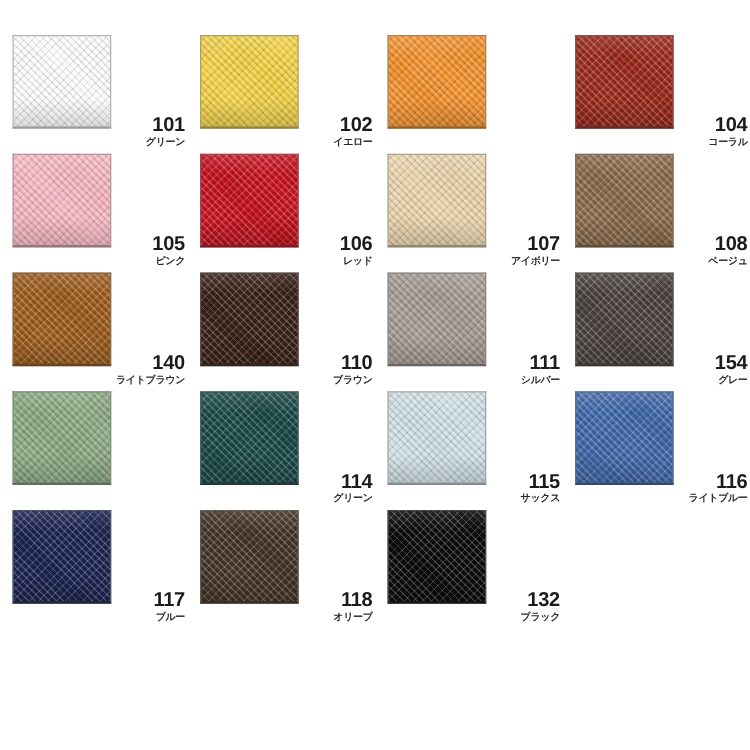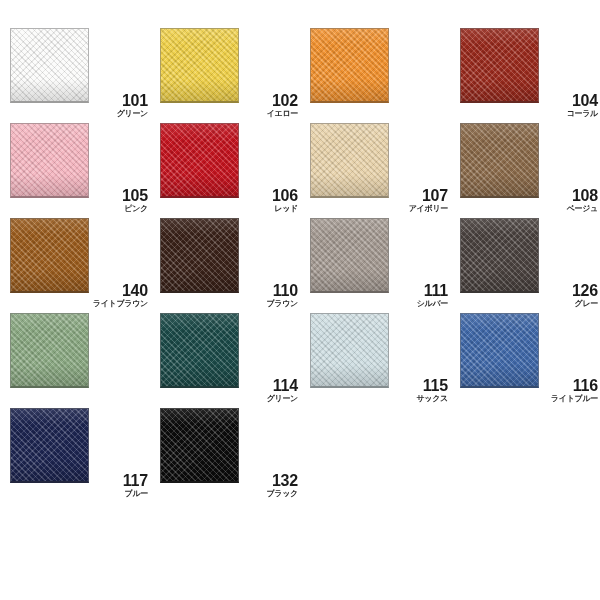--- a/index.html
+++ b/index.html
@@ -194,21 +194,21 @@
       <div class="swatch-cell">
         <div class="swatch-chip" style="background: rgb(164, 154, 146);"></div>
         <div class="swatch-caption">
           <span class="swatch-code">111</span>
           <span class="swatch-name">シルバー</span>
         </div>
       </div>
       <div class="swatch-cell">
         <div class="swatch-chip" style="background: rgb(74, 66, 63);"></div>
         <div class="swatch-caption">
-          <span class="swatch-code">126</span>
+          <span class="swatch-code">154</span>
           <span class="swatch-name">グレー</span>
         </div>
       </div>
     </div>
     <div class="swatch-row">
       <div class="swatch-cell">
         <div class="swatch-chip" style="background: rgb(138, 168, 130);"></div>
       </div>
       <div class="swatch-cell">
         <div class="swatch-chip" style="background: rgb(27, 74, 72);"></div>
@@ -234,20 +234,27 @@
     </div>
     <div class="swatch-row">
       <div class="swatch-cell">
         <div class="swatch-chip" style="background: rgb(29, 37, 81);"></div>
         <div class="swatch-caption">
           <span class="swatch-code">117</span>
           <span class="swatch-name">ブルー</span>
         </div>
       </div>
       <div class="swatch-cell">
+        <div class="swatch-chip" style="background: rgb(70, 53, 39);"></div>
+        <div class="swatch-caption">
+          <span class="swatch-code">118</span>
+          <span class="swatch-name">オリーブ</span>
+        </div>
+      </div>
+      <div class="swatch-cell">
         <div class="swatch-chip" style="background: rgb(12, 12, 12);"></div>
         <div class="swatch-caption">
           <span class="swatch-code">132</span>
           <span class="swatch-name">ブラック</span>
         </div>
       </div>
       <div class="swatch-cell"></div>
     </div>
   </div>
 

